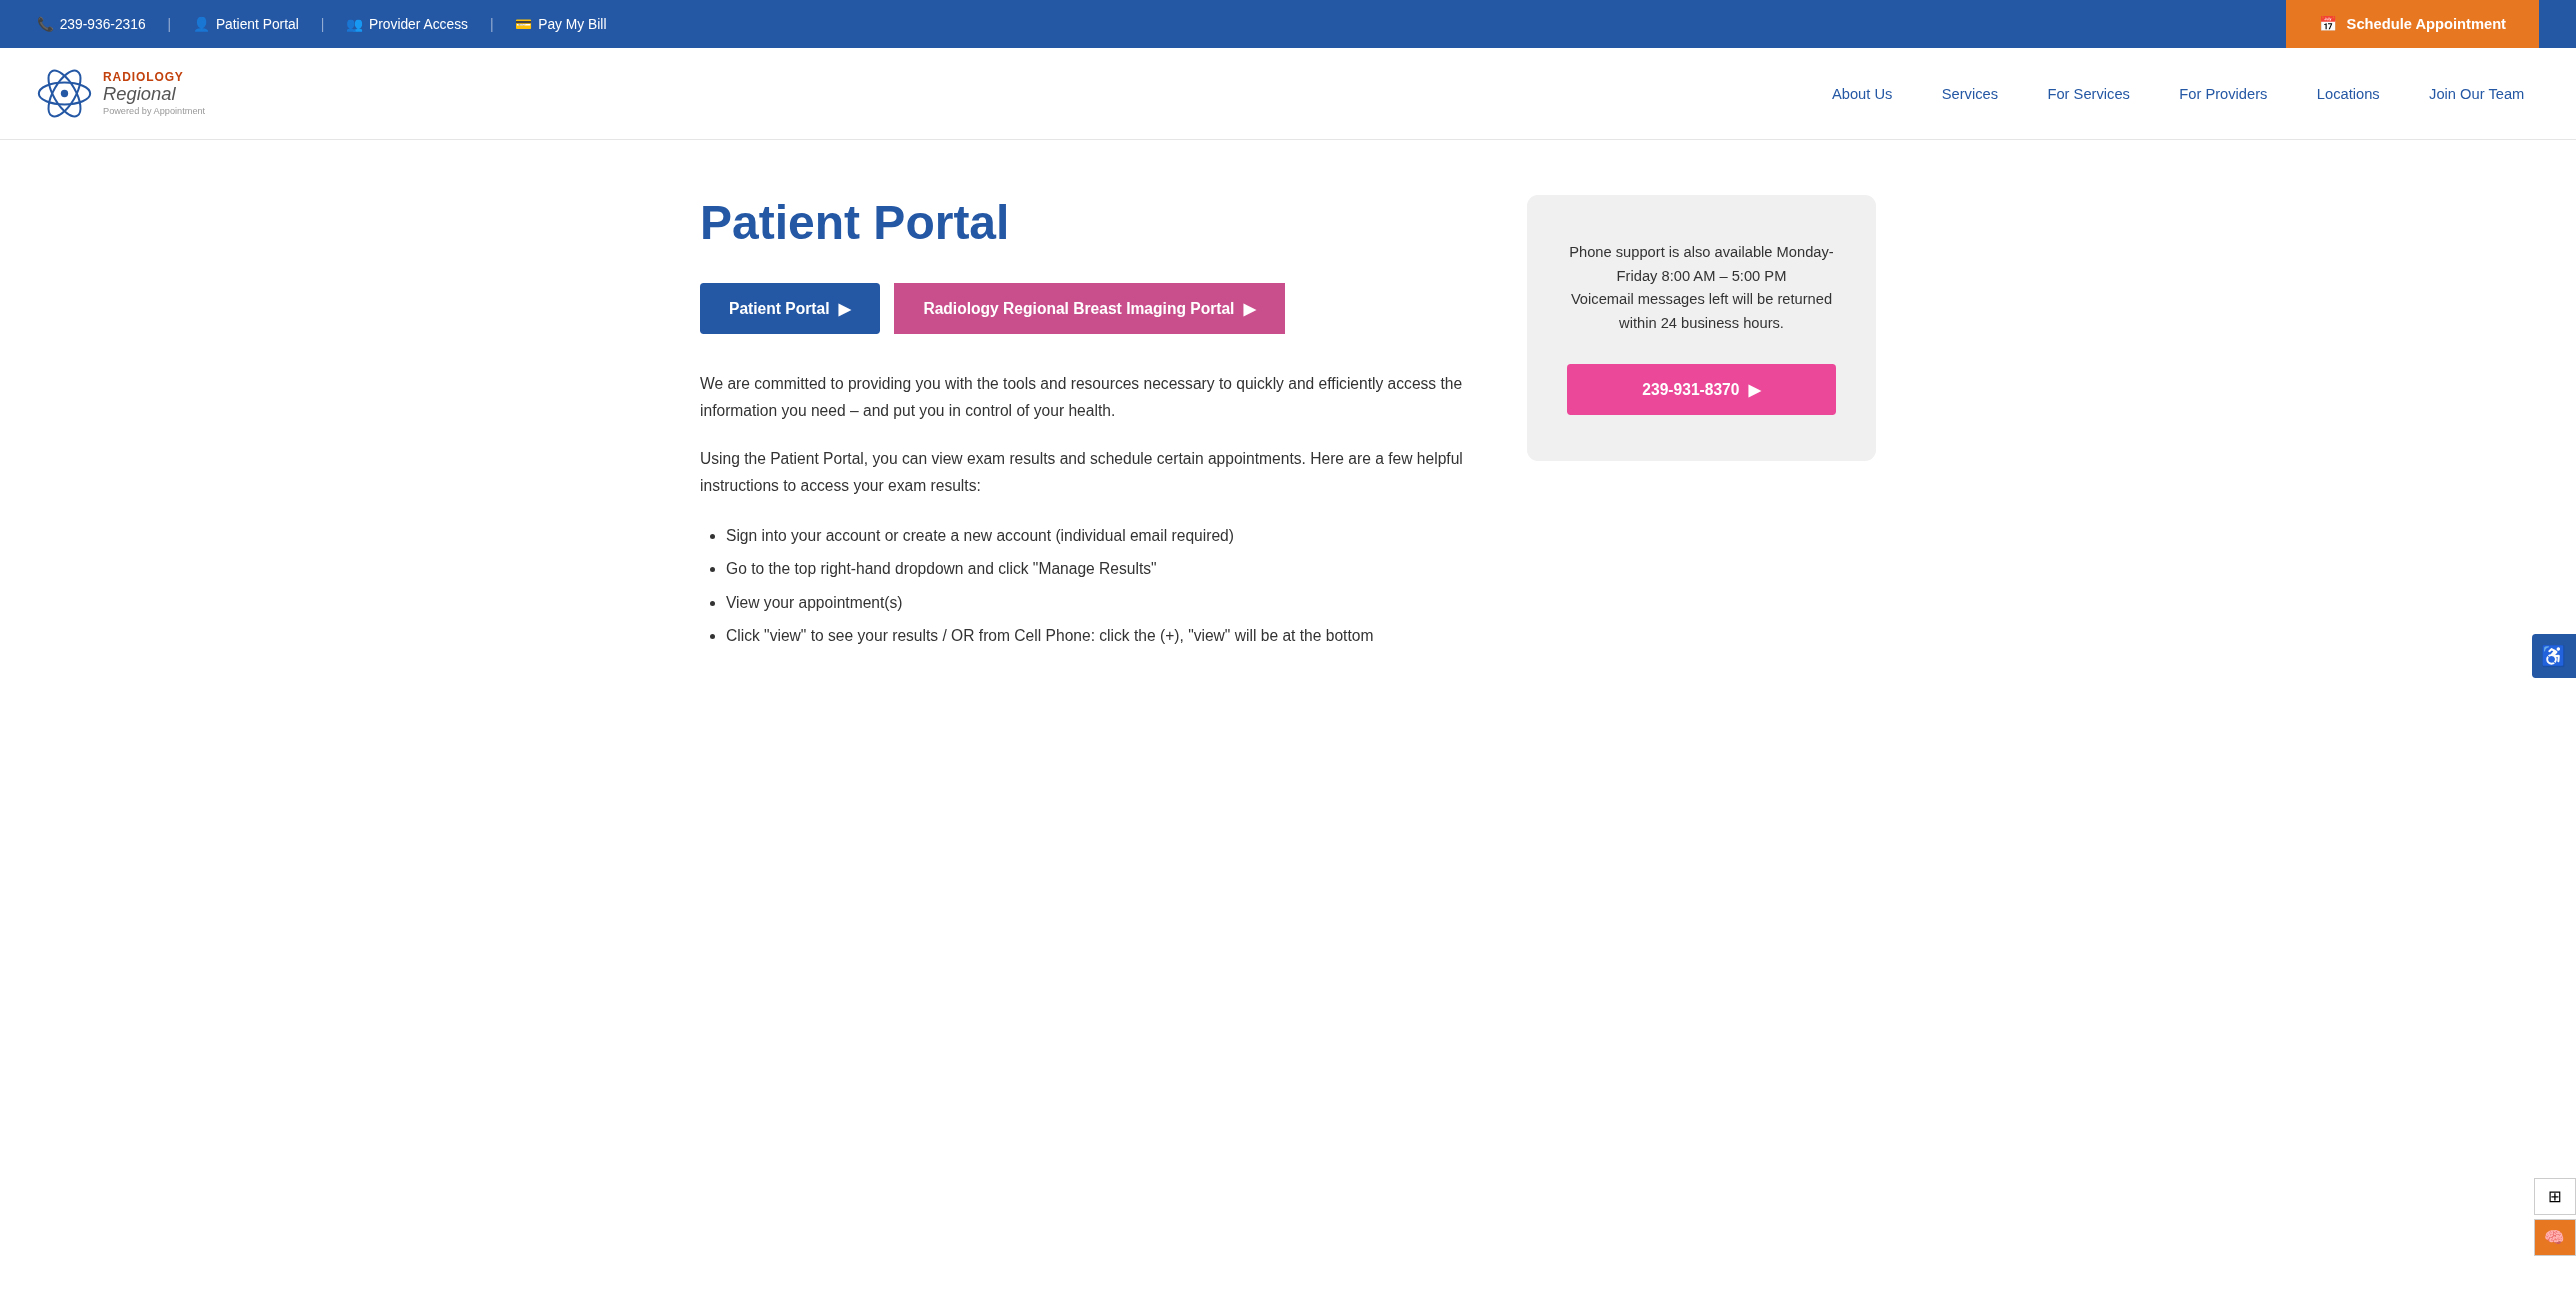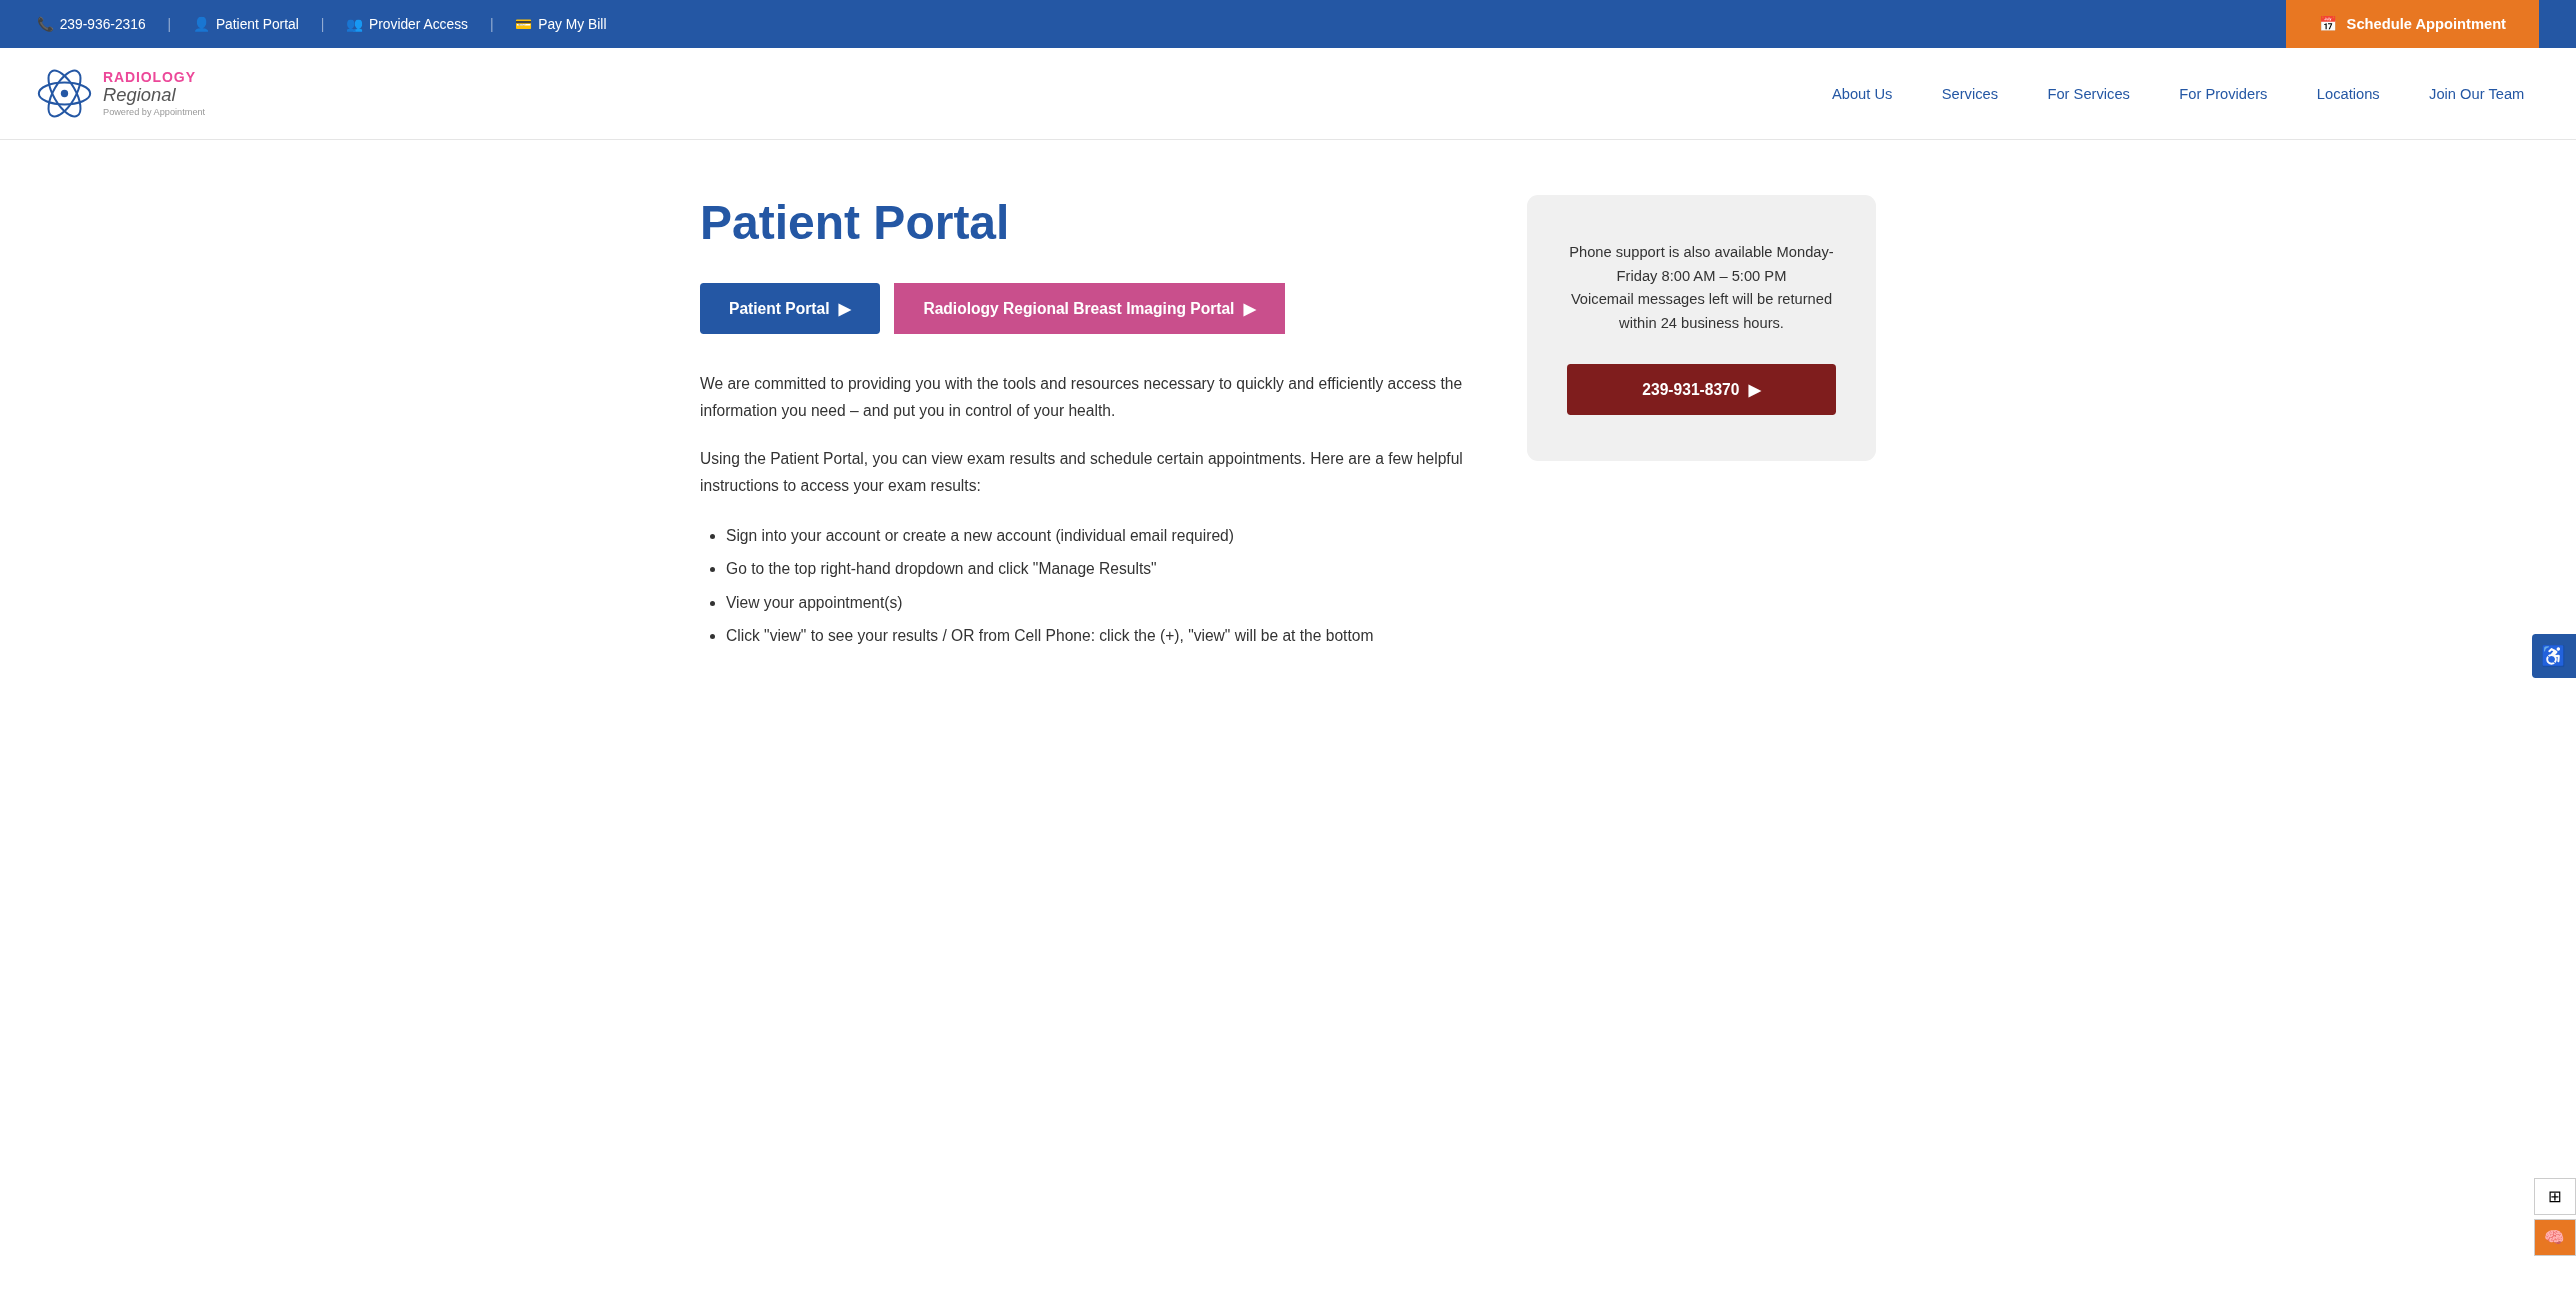--- a/index.html
+++ b/index.html
@@ -62,21 +62,21 @@
       margin-right: 55px;
       text-decoration: none;
       flex-shrink: 0;
     }
     .logo-icon {
       width: 55px;
       height: 55px;
       margin-right: 11px;
     }
     .logo-text-block { display: flex; flex-direction: column; line-height: 1.1; }
-    .logo-radiology { font-size: 14px; font-weight: 900; color: #ec4899; letter-spacing: 0.9px; }
+    .logo-radiology { font-size: 12px; font-weight: 900; color: #c2410c; letter-spacing: 0.9px; }
     .logo-regional { font-size: 18.4px; font-weight: 400; color: #555; font-style: italic; }
     .logo-powered { font-size: 9.2px; color: #999; margin-top: 1.8px; }
     nav {
       display: flex;
       align-items: center;
       gap: 20px;
       flex: 1;
       justify-content: flex-end;
     }
     nav a {
@@ -173,21 +173,21 @@
       line-height: 1.3;
       margin-bottom: 26px;
     }
     .sidebar-support-text {
       font-size: 14.7px;
       color: #333;
       line-height: 1.6;
       margin-bottom: 29px;
     }
     .btn-phone {
-      background: #7f1d1d;
+      background: #ec4899;
       color: #fff;
       border: none;
       padding: 16.5px 29px;
       font-size: 15.6px;
       font-weight: 600;
       cursor: pointer;
       border-radius: 3.7px;
       display: inline-flex;
       align-items: center;
       gap: 9.2px;

